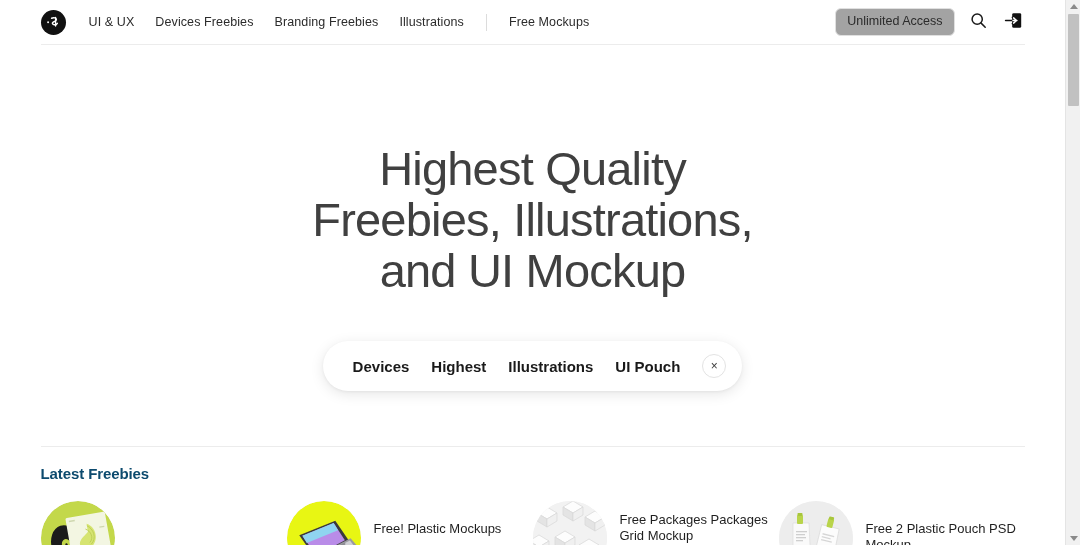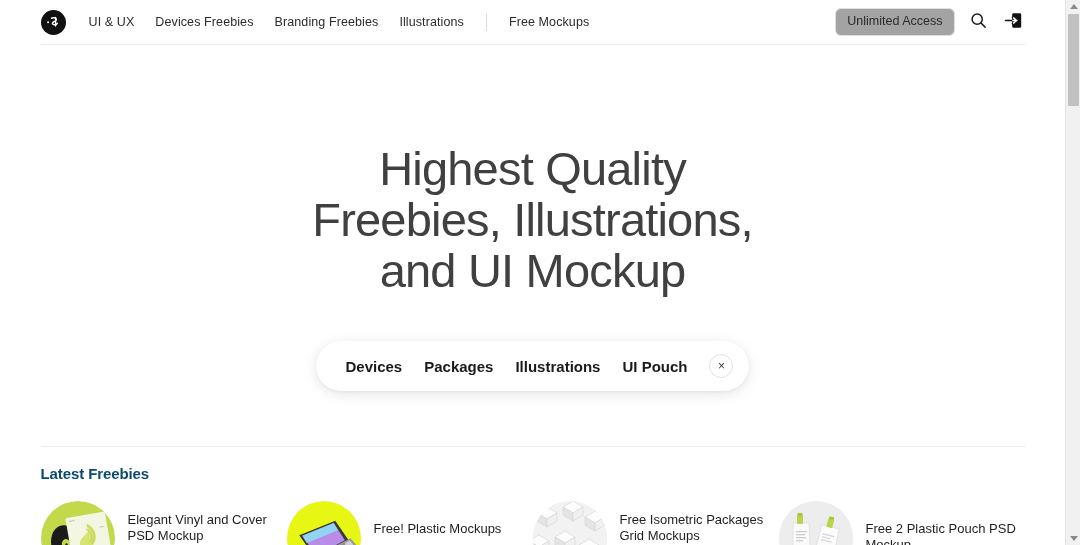--- a/index.html
+++ b/index.html
@@ -324,21 +324,21 @@
   <div class="hero">
     <h1 class="hero-title">
       <span>Highest Quality</span><br>
       <span>Freebies, Illustrations,</span><br>
       <span>and UI Mockup</span>
     </h1>
 
     <div class="filter-wrap">
       <div class="filter-bar">
         <div class="filter-chip">Devices</div>
-        <div class="filter-chip">Packages</div>
+        <div class="filter-chip">Highest</div>
         <div class="filter-chip">Illustrations</div>
         <div class="filter-chip">UI Pouch</div>
         <div class="filter-close">×</div>
       </div>
     </div>
   </div>
 
   <div class="section">
     <div class="section-title">Latest Freebies</div>
 
@@ -357,24 +357,20 @@
                 <path d="M48 26 C56 30 58 42 50 49 C45 53 38 50 38 45
                          C38 40 45 37 48 34 Z" fill="#d4e36a" opacity="0.95"></path>
                 <path d="M48 28 C54 32 56 42 49 47" fill="none" stroke="#b9cc52" stroke-width="0.8"></path>
                 <path d="M46 31 C51 34 53 41 48 45" fill="none" stroke="#b9cc52" stroke-width="0.8"></path>
                 <rect x="31" y="20" width="6" height="1.4" fill="#cfd8b0"></rect>
                 <rect x="31" y="52" width="12" height="1.4" fill="#cfd8b0"></rect>
                 <rect x="60" y="31" width="5" height="1.2" fill="#cfd8b0"></rect>
               </g>
             </g>
           </svg>
-        </div>
-        <div class="card-body">
-          <div class="card-title">Elegant Vinyl and Cover PSD Mockup</div>
-
         </div>
       </div>
 
       <div class="card offset-low">
         <div class="card-thumb">
           <svg viewBox="0 0 74 74" aria-hidden="true">
             <circle cx="37" cy="37" r="37" fill="#e8f613"></circle>
             <g transform="rotate(-10 37 42)">
               <path d="M14 30 L52 22 L62 44 L26 56 Z" fill="#3a3a3c"></path>
               <path d="M17 31 L50 24 L58 43 L27 53 Z" fill="#b98ce8"></path>
@@ -439,21 +435,21 @@
                 <g transform="translate(10,52)">
                   <path d="M0 10 L10 4 L20 10 L10 16 Z" fill="#fdfdfd"></path>
                   <path d="M0 10 L10 16 L10 24 L0 18 Z" fill="#e4e4e4"></path>
                   <path d="M20 10 L10 16 L10 24 L20 18 Z" fill="#f0f0f0"></path>
                 </g>
               </g>
             </g>
           </svg>
         </div>
         <div class="card-body">
-          <div class="card-title">Free Isometric Packages Grid Mockups</div>
+          <div class="card-title">Free Packages Packages Grid Mockup</div>
 
         </div>
       </div>
 
       <div class="card offset-low">
         <div class="card-thumb">
           <svg viewBox="0 0 74 74" aria-hidden="true">
             <circle cx="37" cy="37" r="37" fill="#ededed"></circle>
             <g>
               <path d="M14 22 L30 22 L32 66 L14 66 Z" fill="#fafafa" stroke="#dcdcdc" stroke-width="0.7"></path>

